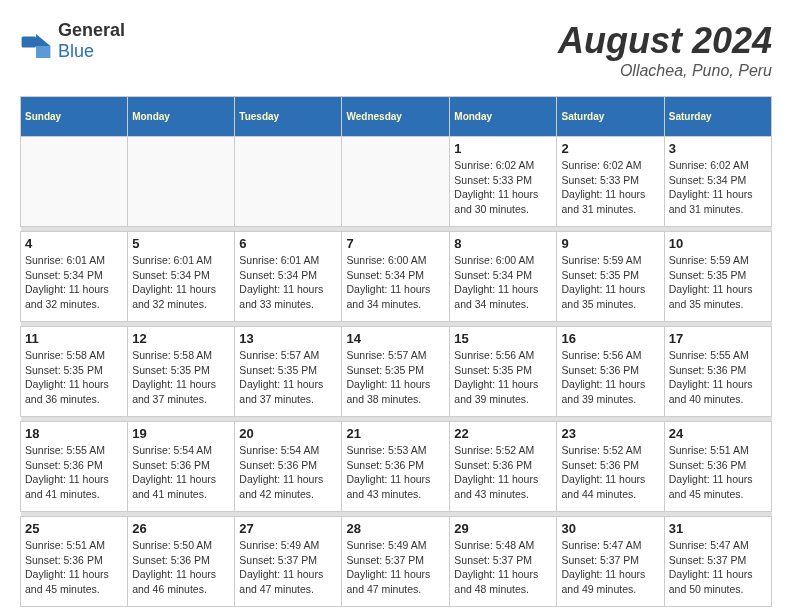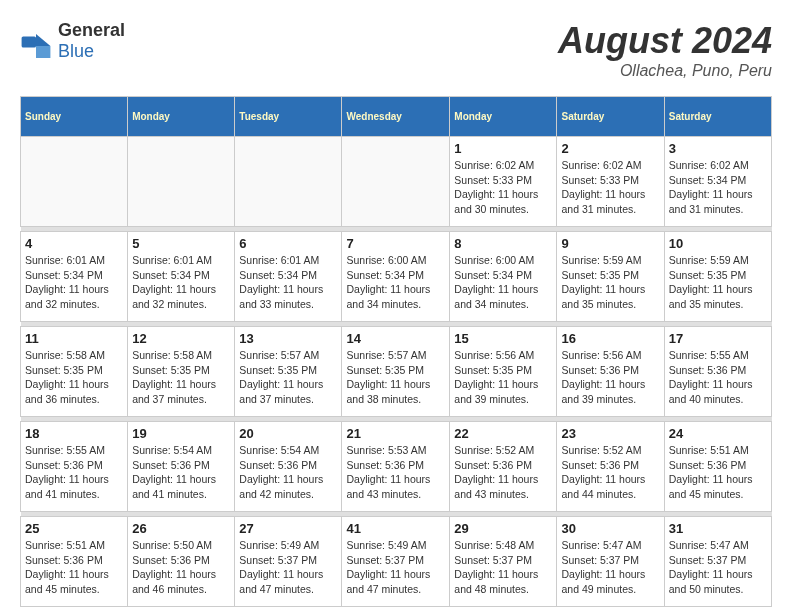--- a/index.html
+++ b/index.html
@@ -298,21 +298,21 @@
 Sunset: 5:36 PM
 Daylight: 11 hours and 46 minutes.</div>
         </td>
         <td>
           <div class="day-num">27</div>
           <div class="day-info" style="white-space: pre-line;">Sunrise: 5:49 AM
 Sunset: 5:37 PM
 Daylight: 11 hours and 47 minutes.</div>
         </td>
         <td>
-          <div class="day-num">41</div>
+          <div class="day-num">28</div>
           <div class="day-info" style="white-space: pre-line;">Sunrise: 5:49 AM
 Sunset: 5:37 PM
 Daylight: 11 hours and 47 minutes.</div>
         </td>
         <td>
           <div class="day-num">29</div>
           <div class="day-info" style="white-space: pre-line;">Sunrise: 5:48 AM
 Sunset: 5:37 PM
 Daylight: 11 hours and 48 minutes.</div>
         </td>

